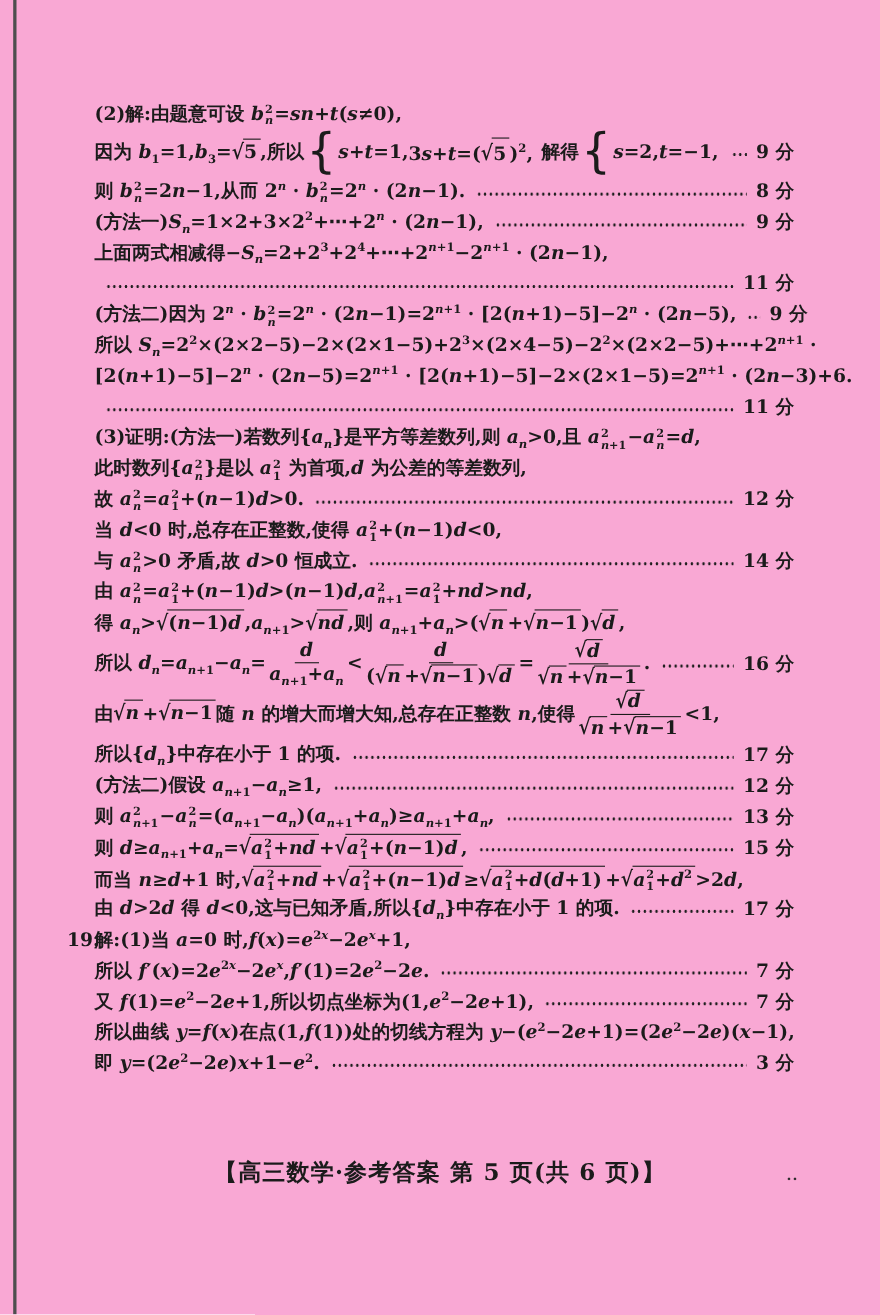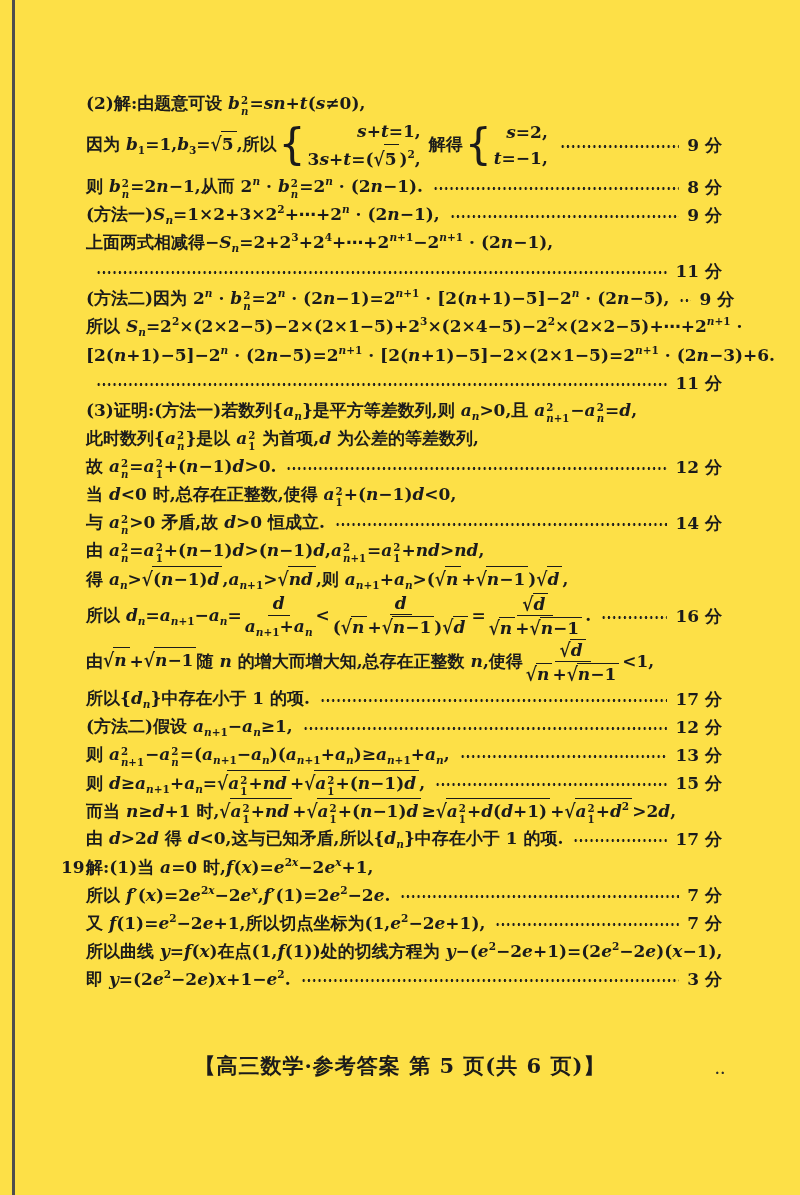--- a/index.html
+++ b/index.html
@@ -1,36 +1,36 @@
 <!DOCTYPE html>
 <html><head>
 <meta charset="utf-8">
 <style>
   html,body{margin:0;padding:0;background:#ffffff;}
-  .page{position:relative;width:800px;height:1195px;background:#fde047;overflow:hidden;
+  .page{position:relative;width:800px;height:1195px;background:#f9a8d4;overflow:hidden;
         font-family:"DejaVu Serif","DejaVu Sans",serif;color:#1b1b1b;font-weight:700;}
   .left-rule{position:absolute;left:12px;top:0;width:3px;height:1195px;background:#4e4e4e;}
   .content{position:absolute;left:86px;top:90px;width:636px;}
   .line{display:flex;align-items:center;min-height:28px;position:relative;font-size:17px;line-height:1.3;}
   .math{white-space:nowrap;}
   .math i{font-style:italic;}
   sup,sub{font-size:0.62em;font-weight:700;line-height:1;}
   .supsub{display:inline-flex;flex-direction:column;align-items:flex-start;font-size:0.60em;
           line-height:1.05;vertical-align:middle;margin:0 1px;transform:translateY(1px);}
   .sqrt{white-space:nowrap;display:inline-block;}
   .rsign{display:inline-block;transform:scaleY(1.12);}
   .rbody{display:inline-block;border-top:1.6px solid currentColor;margin-left:-1px;padding:1px 3px 0 1px;}
   .frac{display:inline-flex;flex-direction:column;align-items:center;vertical-align:middle;
         margin:0 3px;line-height:1.15;}
   .frac .num{padding:0 5px 1px;border-bottom:1.7px solid currentColor;}
   .frac .den{padding-top:1px;}
   .cases{display:inline-flex;align-items:center;vertical-align:middle;margin:0 2px;}
   .cases .brace{font-size:2.5em;font-weight:400;line-height:1;transform:scaleY(1.02);
                 margin-right:2px;font-family:"DejaVu Sans",sans-serif;}
-  .cases .ccol{display:inline-flex;flex-direction:column;align-items:flex-end;line-height:1.55;}
+  .cases .ccol{display:inline-flex;flex-direction:row;align-items:center;line-height:1.55;}
   .leader{flex:1 1 16px;height:17px;margin:3px 8px 0 10px;min-width:12px;
           background:radial-gradient(circle,#1e1e1e 1.15px,rgba(0,0,0,0) 1.4px) 0 50%/5.3px 17px repeat-x;}
   .score{white-space:nowrap;font-size:17px;}
   .prefix{position:absolute;left:-25px;top:50%;transform:translateY(-50%);}
   .footer{position:absolute;left:0;right:0;top:1052px;text-align:center;font-size:21px;letter-spacing:1px;}
   .artifact{position:absolute;right:74px;top:1062px;font-size:13px;color:#2c2c2c;letter-spacing:1px;}
 </style>
 </head>
 <body>
 

